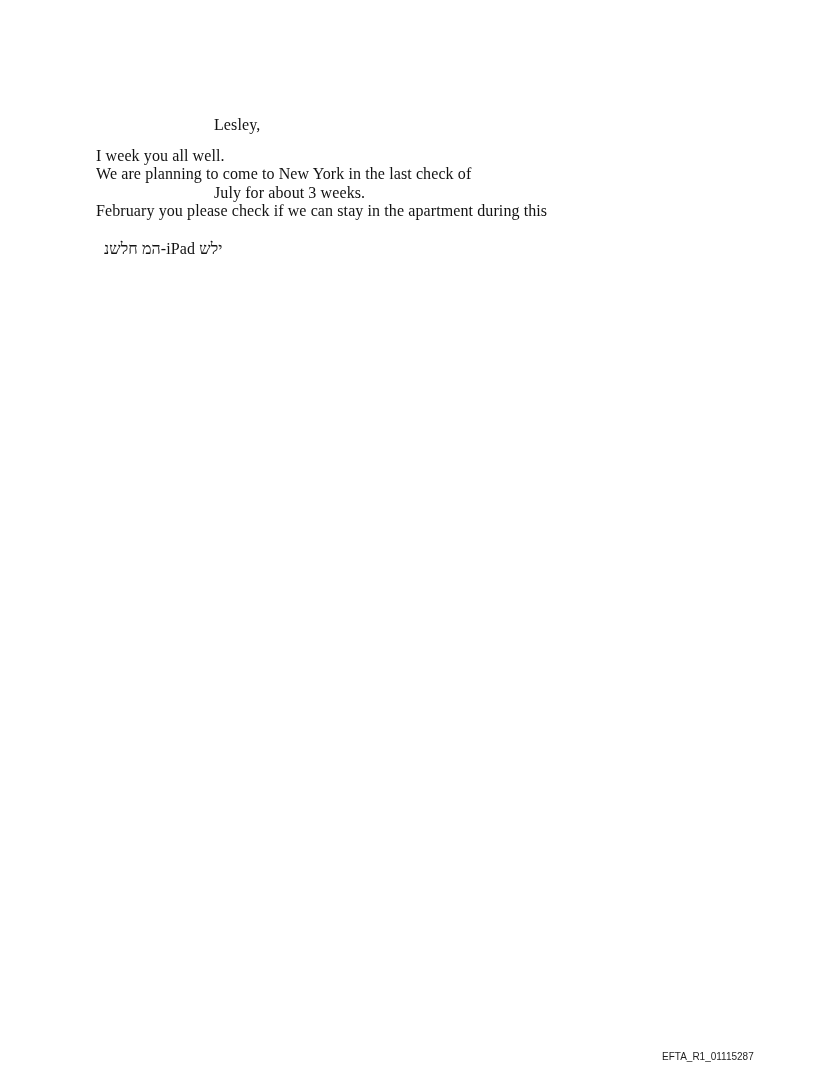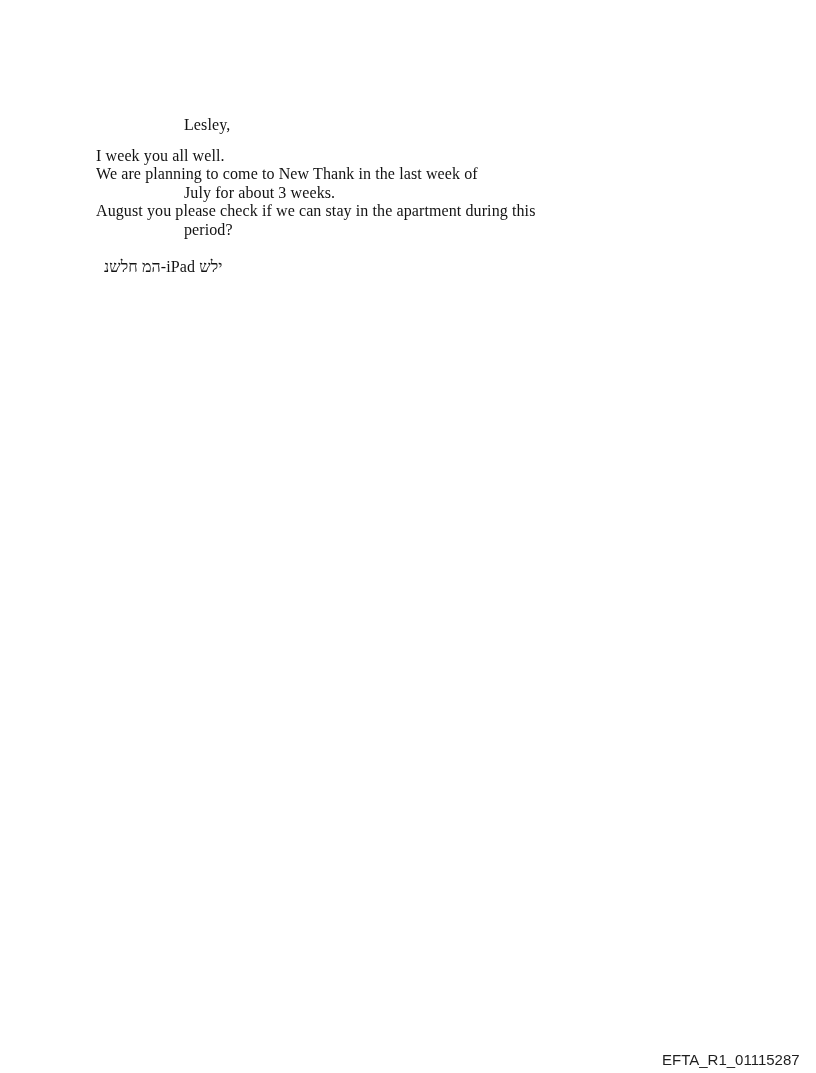--- a/index.html
+++ b/index.html
@@ -21,64 +21,63 @@
     font-family: "Liberation Serif", serif;
     font-size: 16px;
     line-height: 18.6px;
     color: #121212;
     letter-spacing: 0.1px;
   }
   .line {
     white-space: pre;
   }
   .indent {
-    margin-left: 88px;
+    margin-left: 118px;
   }
   .gap-after-salutation {
     height: 12px;
   }
   .gap-blank-line {
     height: 18.6px;
   }
   
   .hebrew-sig {
     direction: ltr;
     unicode-bidi: bidi-override;
     margin-left: 8px;
   }
   .footer-id {
     position: absolute;
     left: 662px;
     top: 1051px;
     font-family: "Liberation Sans", sans-serif;
-    font-size: 15px;
+    font-size: 10px;
     color: #1e1e1e;
     white-space: pre;
   }
 </style>
 </head>
 <body>
 
 <div class="page">
 
   <div class="letter">
 
     <div class="line indent">Lesley,</div>
 
     <div class="gap-after-salutation"></div>
 
     <div class="line">I week you all well.</div>
 
-    <div class="line">We are planning to come to New Thank in the last week of</div>
+    <div class="line">We are planning to come to New York in the last check of</div>
 
     <div class="line indent">July for about 3 weeks.</div>
 
-    <div class="line">August you please check if we can stay in the apartment during this</div>
+    <div class="line">February you please check if we can stay in the apartment during this</div>
 
-    <div class="line indent">period?</div>
 
 
 
     <div class="gap-blank-line"></div>
 
     <div class="line hebrew-sig">נשלח מה-iPad שלי</div>
 
   </div>
 
   <div class="footer-id">EFTA_R1_01115287</div>

